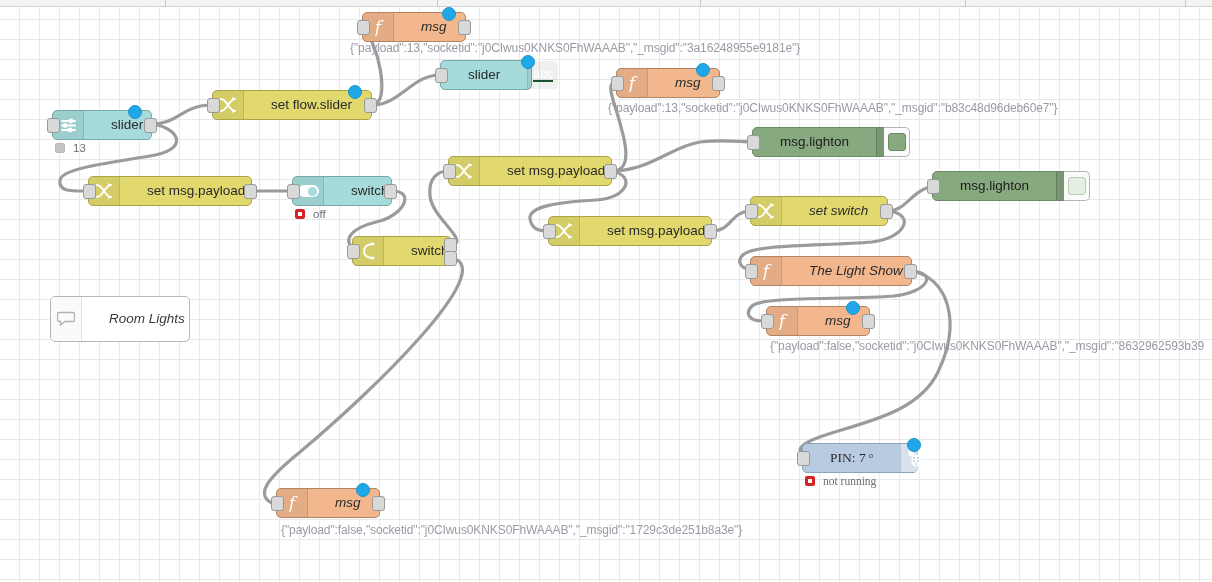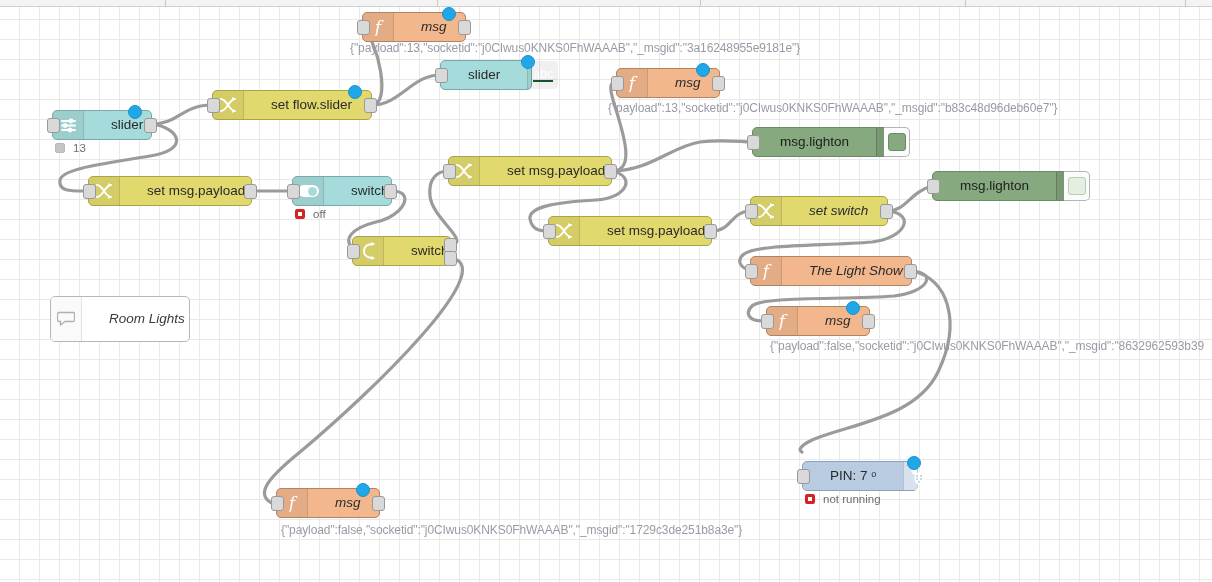--- a/index.html
+++ b/index.html
@@ -461,21 +461,21 @@
       <svg class="gly" width="16" height="18" viewBox="0 0 16 18">
         <text x="8" y="15" font-family="DejaVu Serif, serif" font-size="17" font-style="italic" fill="#fff" text-anchor="middle">f</text>
       </svg>
     </div>
     <div class="lbl italic">msg</div>
     <div class="port out"></div>
     <div class="dot-blue"></div>
   </div>
   <div class="debugtext" style="left:770px; top:339px;">{"payload":false,"socketid":"j0CIwus0KNKS0FhWAAAB","_msgid":"8632962593b39</div>
 
-  <div class="node n-rpi" style="left:802px; top:461px; width:116px;">
+  <div class="node n-rpi" style="left:802px; top:443px; width:116px;font-family:Liberation Serif, serif;">
     <div class="port in"></div>
     <div class="lbl">PIN: 7 ᵒ</div>
     <div class="icon-r">
       <svg class="gly" width="18" height="20" viewBox="0 0 18 20">
         <g fill="#ffffff">
           <ellipse cx="9" cy="12.5" rx="4.6" ry="6"></ellipse>
           <ellipse cx="4.2" cy="5.5" rx="2.6" ry="3.4" transform="rotate(-28 4.2 5.5)"></ellipse>
           <ellipse cx="13.8" cy="5.5" rx="2.6" ry="3.4" transform="rotate(28 13.8 5.5)"></ellipse>
         </g>
         <g fill="#b8cbe0">

